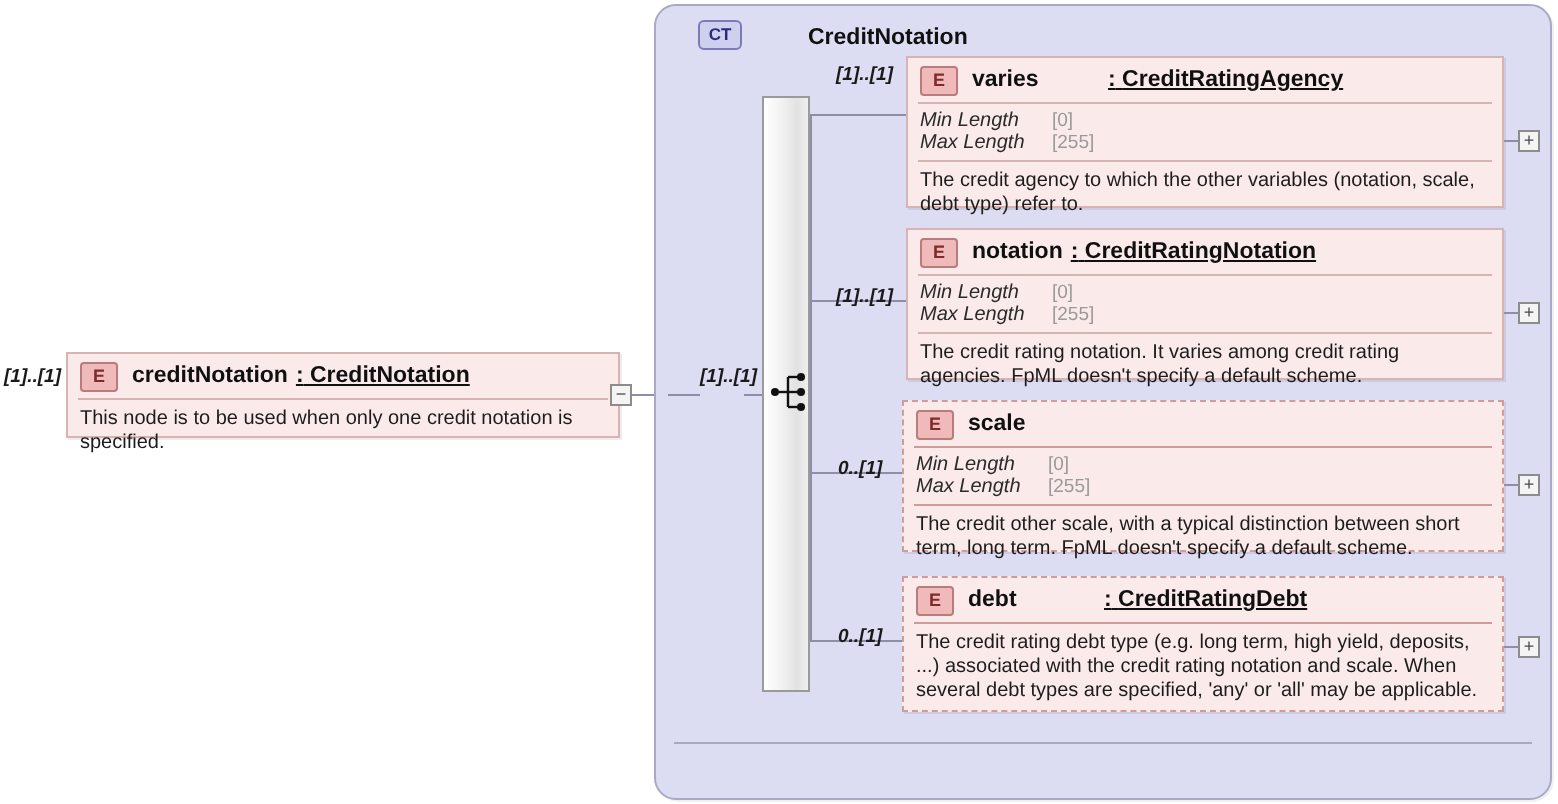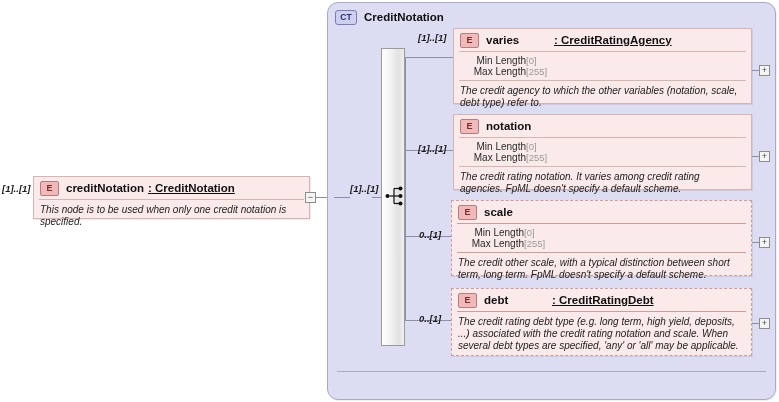--- a/index.html
+++ b/index.html
@@ -74,59 +74,59 @@
 
   .facets {
     padding: 3px 6px 3px 6px;
     line-height: 11px;
   }
   .facet-row {
     display: flex;
     white-space: nowrap;
   }
   .facet-label {
+    font-style: italic;
     font-size: 10px;
     color: #2a2a2a;
     width: 66px;
     flex: 0 0 auto;
-    text-align: right;
   }
   .facet-val {
     font-size: 9.5px;
     color: #9a9a9a;
     font-family: "Liberation Sans", sans-serif;
   }
 
   .doc {
     padding: 4px 7px 5px 6px;
-    font-style: italic;
     font-size: 10px;
     line-height: 12px;
     color: #1c1c1c;
   }
 
   
   .ct-box {
     position: absolute;
     left: 327px;
     top: 2px;
     width: 449px;
     height: 398px;
     box-sizing: border-box;
     background: #dcdcf2;
     border: 1px solid #a9a9c6;
     border-radius: 11px;
     box-shadow: 1px 1px 0 rgba(0,0,0,0.06);
   }
   .ct-head {
     display: flex;
-    align-items: center;
-    padding: 6px 0 0 7px;
+    align-items: flex-end;
+    padding: 6px 0 0 21px;
     height: 22px;
     box-sizing: border-box;
+    gap: 26px;
   }
   .ct-icon {
     width: 20px;
     height: 13px;
     background: #cfcfee;
     border: 1px solid #7b7bb9;
     border-radius: 3px;
     color: #2b2b7d;
     font-size: 8.5px;
     font-weight: bold;
@@ -290,20 +290,21 @@
   <div class="sep"></div>
   <div class="doc">The credit agency to which the other variables (notation, scale, debt type) refer to.</div>
 </div>
 <div class="toggle" style="left:759px; top:65px;">+</div>
 <div class="line-h" style="left:752px; top:70px; width:7px;"></div>
 
 <div class="elem-box" style="left:453px; top:114px; width:299px; height:76px;">
   <div class="elem-head">
     <span class="e-icon">E</span>
     <span class="elem-name">notation</span>
+    <span class="elem-type"><span>:</span>&nbsp;<span>CreditRatingNotation</span></span>
   </div>
   <div class="sep"></div>
   <div class="facets">
     <div class="facet-row">
       <span class="facet-label">Min Length</span>
       <span class="facet-val">[0]</span>
     </div>
     <div class="facet-row">
       <span class="facet-label">Max Length</span>
       <span class="facet-val">[255]</span>

